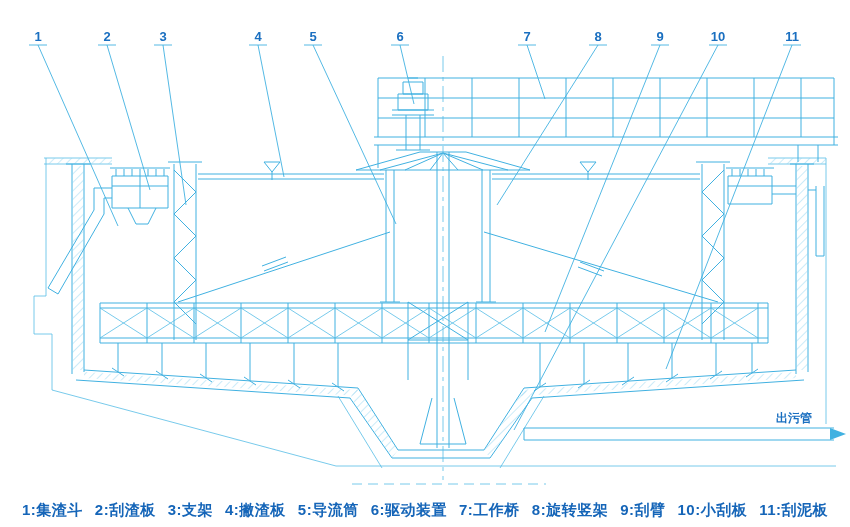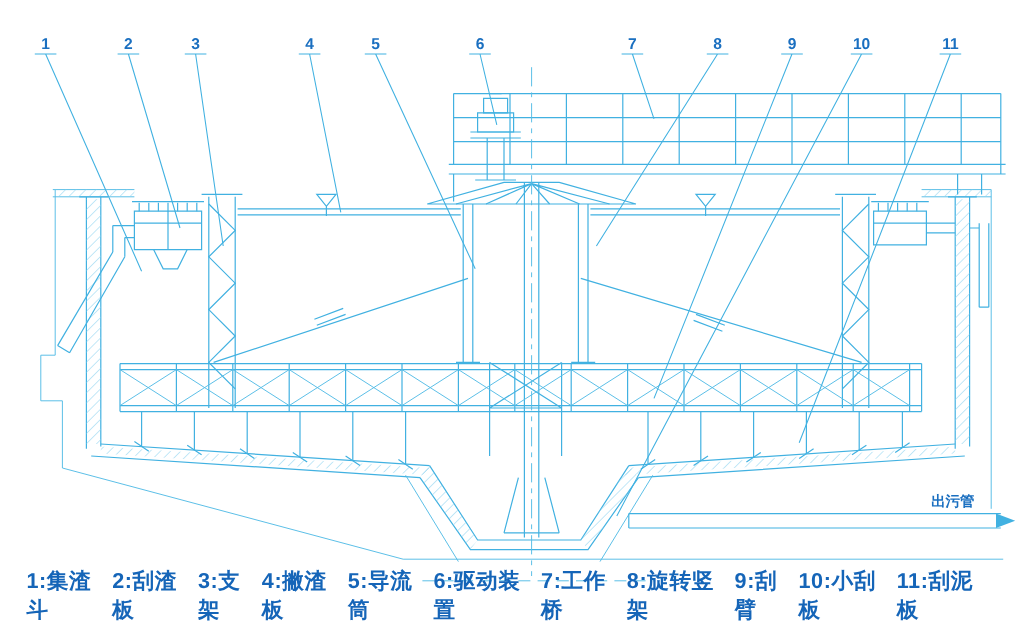--- a/index.html
+++ b/index.html
@@ -1,21 +1,21 @@
 <!DOCTYPE html>
 <html><head>
 <meta charset="utf-8">
 <style>
   html,body{margin:0;padding:0;background:#fff;}
   .stage{position:relative;width:850px;height:527px;background:#ffffff;overflow:hidden;
          font-family:"Liberation Sans",sans-serif;}
   .stage svg{position:absolute;left:0;top:0;}
   .legend{position:absolute;left:22px;right:22px;bottom:7px;display:flex;
           justify-content:space-between;align-items:baseline;
-          font-weight:bold;font-size:18px;color:#1565b8;letter-spacing:.5px;}
+          font-weight:bold;font-size:15px;color:#1565b8;letter-spacing:.5px;text-align:center;}
   text.co{fill:#1a6fc0;font-size:13px;font-weight:bold;text-anchor:middle;
           font-family:"Liberation Sans",sans-serif;}
   text.lbl{fill:#1a6fc0;font-size:12px;font-weight:bold;text-anchor:end;
           font-family:"Liberation Sans",sans-serif;}
   .ln{stroke:#41b1e1;stroke-width:1;fill:none;}
   .thin{stroke:#55bce6;stroke-width:.8;fill:none;}
   .leader{stroke:#41b1e1;stroke-width:.9;fill:none;}
 </style>
 </head>
 <body>

